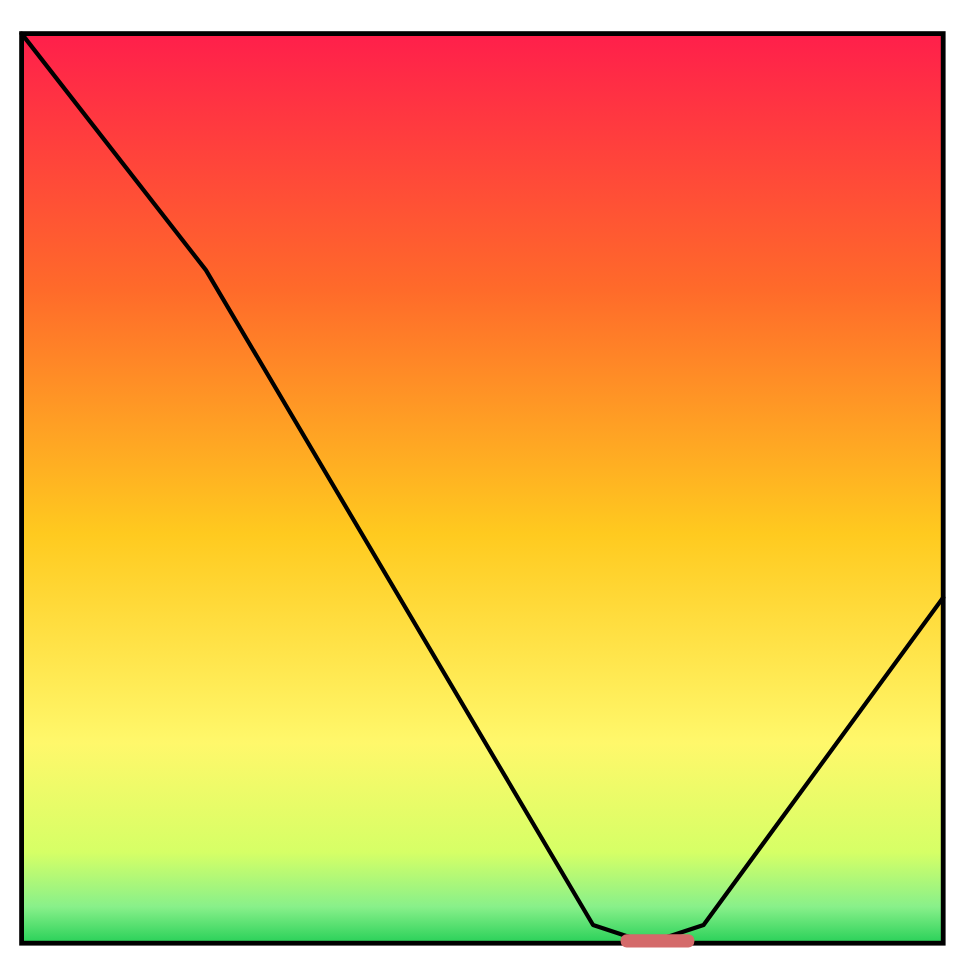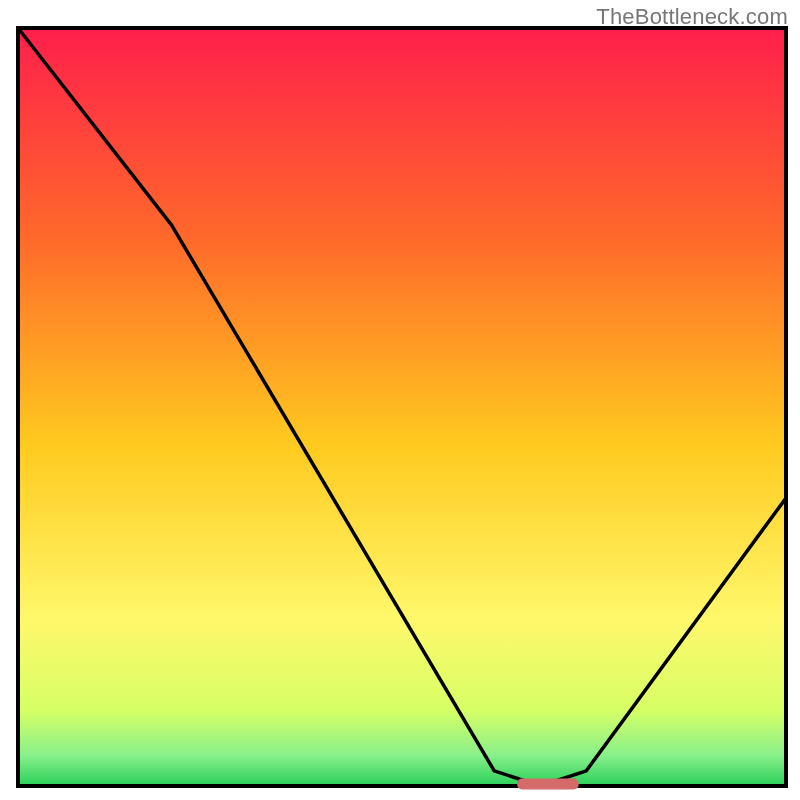--- a/index.html
+++ b/index.html
@@ -27,21 +27,20 @@
     user-select: none;
   }
   svg {
     display: block;
   }
 </style>
 </head>
 <body>
 
 <div class="chart-container">
-  <div class="watermark">TheBottleneck.com</div>
 
   <svg id="chart-svg" width="800" height="800" viewBox="0 0 800 800">
     <defs>
       <linearGradient id="bg-grad" x1="0" y1="0" x2="0" y2="1">
           <stop offset="0%" stop-color="#ff1f4b"></stop>
           <stop offset="28.000000000000004%" stop-color="#ff6a2a"></stop>
           <stop offset="55.00000000000001%" stop-color="#ffca1f"></stop>
           <stop offset="78%" stop-color="#fff86b"></stop>
           <stop offset="90%" stop-color="#d6ff66"></stop>
           <stop offset="96%" stop-color="#88f08a"></stop>

